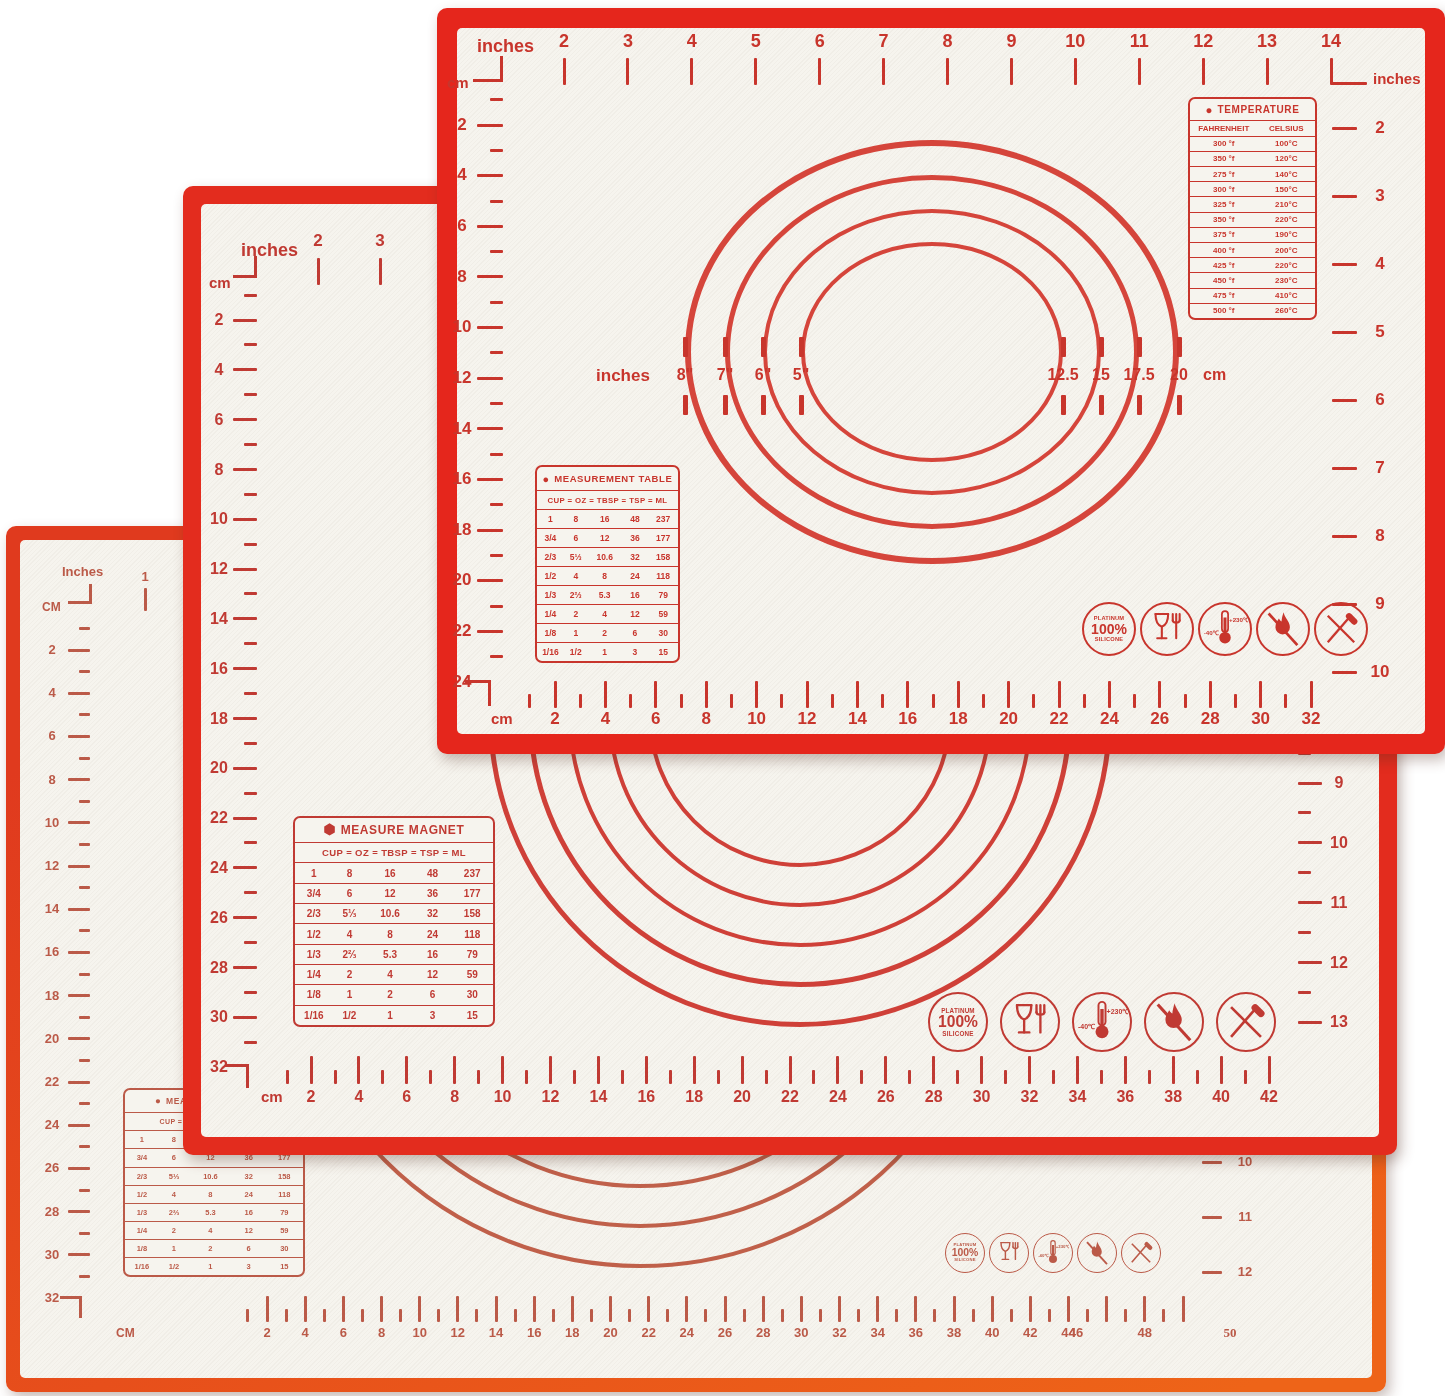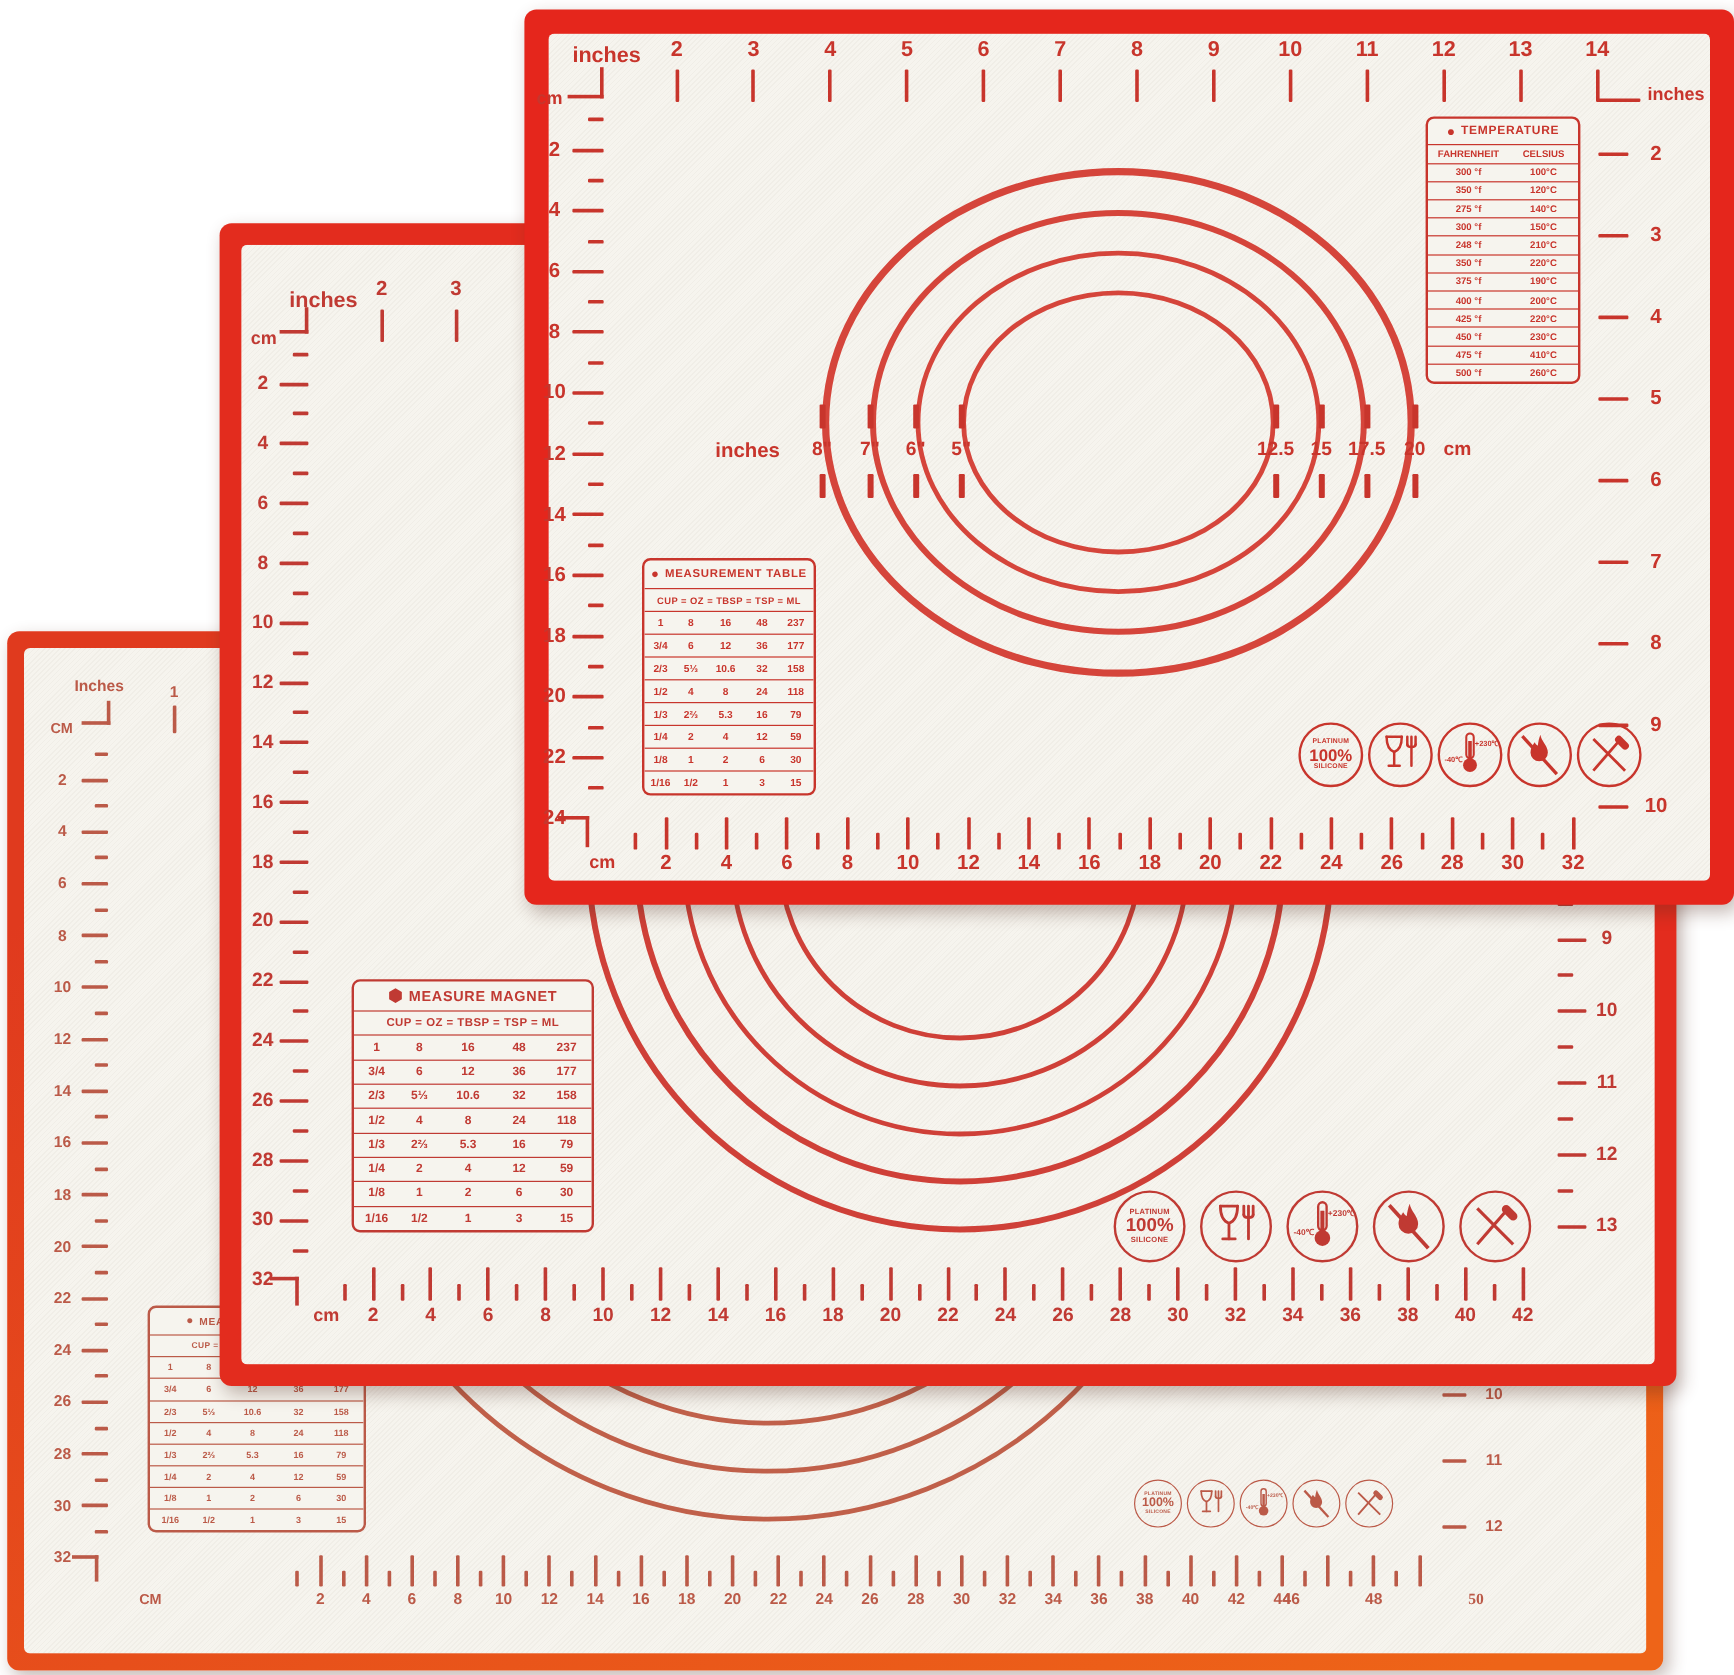--- a/index.html
+++ b/index.html
@@ -714,21 +714,21 @@
         </div>
         <div class="tbl-row" style="font-size: 8px;">
           <div class="tbl-cell" style="width: 54%;">275 °f</div>
           <div class="tbl-cell" style="width: 46%;">140°C</div>
         </div>
         <div class="tbl-row" style="font-size: 8px;">
           <div class="tbl-cell" style="width: 54%;">300 °f</div>
           <div class="tbl-cell" style="width: 46%;">150°C</div>
         </div>
         <div class="tbl-row" style="font-size: 8px;">
-          <div class="tbl-cell" style="width: 54%;">248 °f</div>
+          <div class="tbl-cell" style="width: 54%;">325 °f</div>
           <div class="tbl-cell" style="width: 46%;">210°C</div>
         </div>
         <div class="tbl-row" style="font-size: 8px;">
           <div class="tbl-cell" style="width: 54%;">350 °f</div>
           <div class="tbl-cell" style="width: 46%;">220°C</div>
         </div>
         <div class="tbl-row" style="font-size: 8px;">
           <div class="tbl-cell" style="width: 54%;">375 °f</div>
           <div class="tbl-cell" style="width: 46%;">190°C</div>
         </div>

